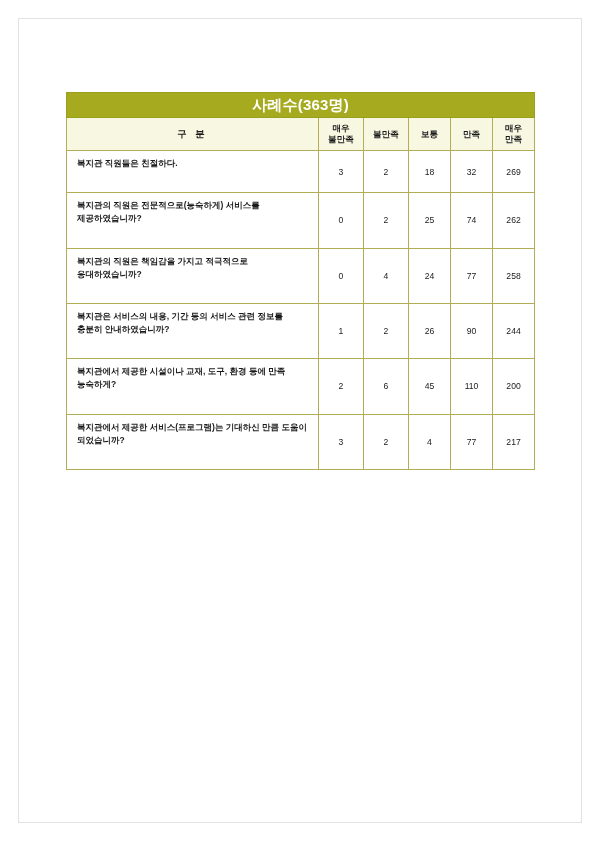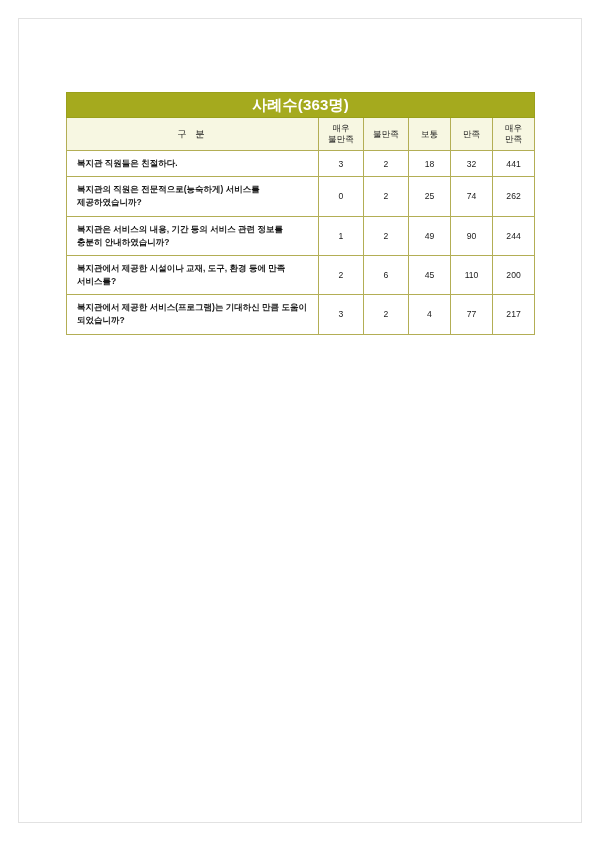--- a/index.html
+++ b/index.html
@@ -52,33 +52,33 @@
     text-align: center;
     font-size: 15px;
     font-weight: bold;
     height: 22px;
     letter-spacing: 0.2px;
     border: 1px solid #9aa01b !important;
   }
   .head-cell {
     background: #f7f7e2;
     text-align: center;
-    font-weight: normal;
+    font-weight: bold;
     font-size: 8.6px;
     height: 28px;
     line-height: 1.25;
     color: #1a1a1a;
     padding: 2px 1px;
   }
   .head-cell.wide {
     font-size: 9.4px;
     letter-spacing: 3px;
   }
   td.q {
-    padding: 6px 8px 6px 10px;
+    padding: 6px 8px 22px 10px;
     font-size: 8.5px;
     font-weight: bold;
     line-height: 1.55;
     color: #1a1a1a;
     background: #ffffff;
     vertical-align: middle;
     word-break: keep-all;
   }
   td.v {
     text-align: center;
@@ -132,40 +132,48 @@
           </th>
         </tr>
       </thead>
       <tbody>
         <tr>
           <td class="q">복지관 직원들은 친절하다.</td>
           <td class="v">3</td>
           <td class="v">2</td>
           <td class="v">18</td>
           <td class="v">32</td>
-          <td class="v">441</td>
+          <td class="v">269</td>
         </tr>
         <tr>
           <td class="q">복지관의 직원은 전문적으로(능숙하게) 서비스를 제공하였습니까?</td>
           <td class="v">0</td>
           <td class="v">2</td>
           <td class="v">25</td>
           <td class="v">74</td>
           <td class="v">262</td>
         </tr>
         <tr>
+          <td class="q">복지관의 직원은 책임감을 가지고 적극적으로 응대하였습니까?</td>
+          <td class="v">0</td>
+          <td class="v">4</td>
+          <td class="v">24</td>
+          <td class="v">77</td>
+          <td class="v">258</td>
+        </tr>
+        <tr>
           <td class="q">복지관은 서비스의 내용, 기간 등의 서비스 관련 정보를 충분히  안내하였습니까?</td>
           <td class="v">1</td>
           <td class="v">2</td>
-          <td class="v">49</td>
+          <td class="v">26</td>
           <td class="v">90</td>
           <td class="v">244</td>
         </tr>
         <tr>
-          <td class="q">복지관에서 제공한 시설이나 교재, 도구, 환경 등에 만족 서비스를?</td>
+          <td class="q">복지관에서 제공한 시설이나 교재, 도구, 환경 등에 만족 능숙하게?</td>
           <td class="v">2</td>
           <td class="v">6</td>
           <td class="v">45</td>
           <td class="v">110</td>
           <td class="v">200</td>
         </tr>
         <tr>
           <td class="q">복지관에서 제공한 서비스(프로그램)는 기대하신 만큼 도움이 되었습니까?</td>
           <td class="v">3</td>
           <td class="v">2</td>

